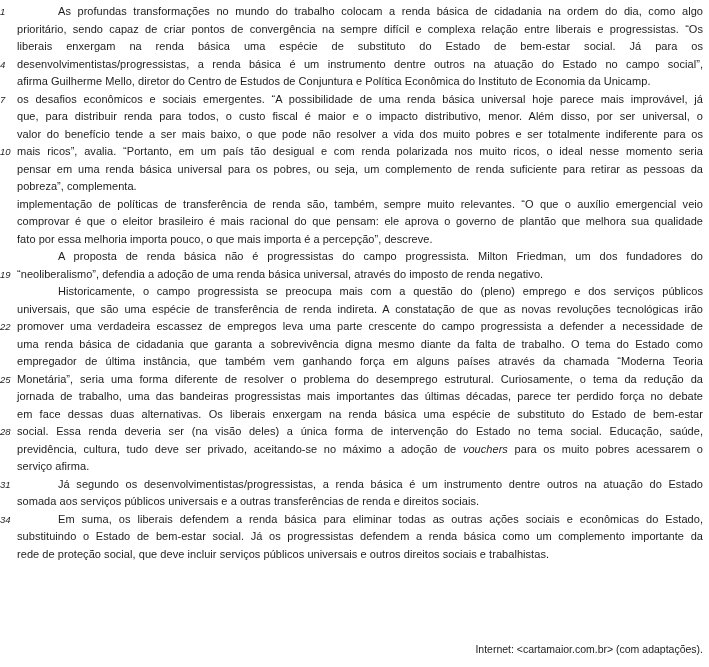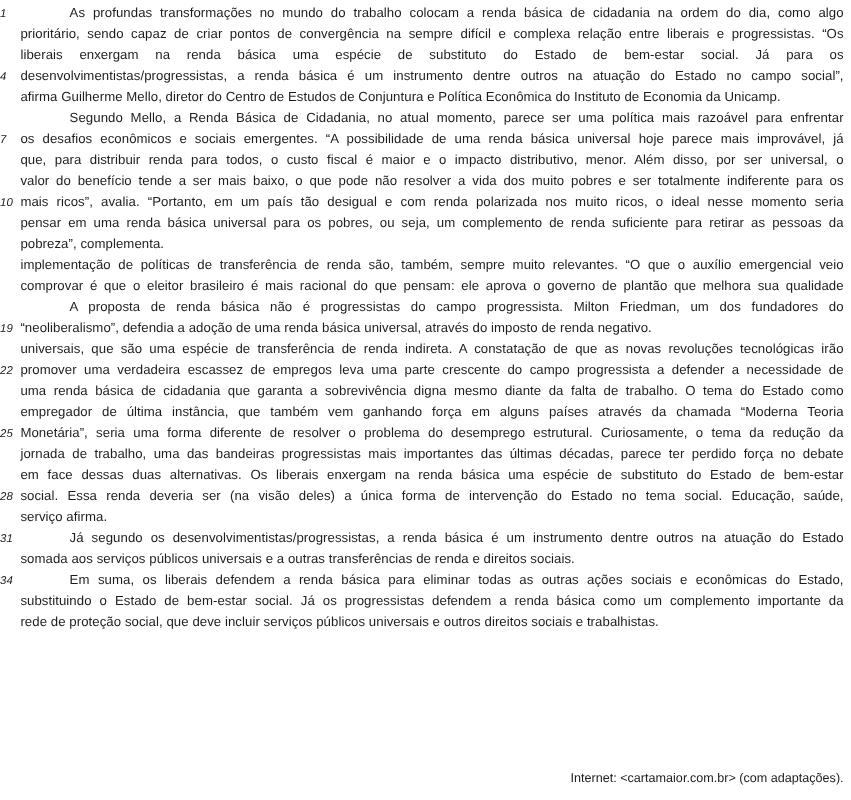--- a/index.html
+++ b/index.html
@@ -58,39 +58,41 @@
 </head>
 <body>
 
 <div class="page">
   <div class="textblock" id="lines-container">
       <div class="line indent"><span class="num">1</span>As profundas transformações no mundo do trabalho colocam a renda básica de cidadania na ordem do dia, como algo</div>
       <div class="line">prioritário, sendo capaz de criar pontos de convergência na sempre difícil e complexa relação entre liberais e progressistas. “Os</div>
       <div class="line">liberais enxergam na renda básica uma espécie de substituto do Estado de bem-estar social. Já para os</div>
       <div class="line"><span class="num">4</span>desenvolvimentistas/progressistas, a renda básica é um instrumento dentre outros na atuação do Estado no campo social”,</div>
       <div class="line end">afirma Guilherme Mello, diretor do Centro de Estudos de Conjuntura e Política Econômica do Instituto de Economia da Unicamp.</div>
-      <div class="line indent">Segundo Mello, a Renda Básica de Cidadania, no atual momento, parece ser uma política mais razoável para enfrentar</div>
       <div class="line"><span class="num">7</span>os desafios econômicos e sociais emergentes. “A possibilidade de uma renda básica universal hoje parece mais improvável, já</div>
       <div class="line">que, para distribuir renda para todos, o custo fiscal é maior e o impacto distributivo, menor. Além disso, por ser universal, o</div>
       <div class="line">valor do benefício tende a ser mais baixo, o que pode não resolver a vida dos muito pobres e ser totalmente indiferente para os</div>
       <div class="line"><span class="num">10</span>mais ricos”, avalia. “Portanto, em um país tão desigual e com renda polarizada nos muito ricos, o ideal nesse momento seria</div>
       <div class="line">pensar em uma renda básica universal para os pobres, ou seja, um complemento de renda suficiente para retirar as pessoas da</div>
       <div class="line end">pobreza”, complementa.</div>
       <div class="line">implementação de políticas de transferência de renda são, também, sempre muito relevantes. “O que o auxílio emergencial veio</div>
       <div class="line">comprovar é que o eleitor brasileiro é mais racional do que pensam: ele aprova o governo de plantão que melhora sua qualidade</div>
+      <div class="line end">fato por essa melhoria importa pouco, o que mais importa é a percepção”, descreve.</div>
       <div class="line indent">A proposta de renda básica não é progressistas do campo progressista. Milton Friedman, um dos fundadores do</div>
       <div class="line end"><span class="num">19</span>“neoliberalismo”, defendia a adoção de uma renda básica universal, através do imposto de renda negativo.</div>
+      <div class="line indent">Historicamente, o campo progressista se preocupa mais com a questão do (pleno) emprego e dos serviços públicos</div>
       <div class="line">universais, que são uma espécie de transferência de renda indireta. A constatação de que as novas revoluções tecnológicas irão</div>
       <div class="line"><span class="num">22</span>promover uma verdadeira escassez de empregos leva uma parte crescente do campo progressista a defender a necessidade de</div>
       <div class="line">uma renda básica de cidadania que garanta a sobrevivência digna mesmo diante da falta de trabalho. O tema do Estado como</div>
       <div class="line">empregador de última instância, que também vem ganhando força em alguns países através da chamada “Moderna Teoria</div>
       <div class="line"><span class="num">25</span>Monetária”, seria uma forma diferente de resolver o problema do desemprego estrutural. Curiosamente, o tema da redução da</div>
       <div class="line">jornada de trabalho, uma das bandeiras progressistas mais importantes das últimas décadas, parece ter perdido força no debate</div>
       <div class="line">em face dessas duas alternativas.  Os liberais enxergam na renda básica uma espécie de substituto do Estado de bem-estar</div>
       <div class="line"><span class="num">28</span>social. Essa renda deveria ser (na visão deles) a única forma de intervenção do Estado no tema social. Educação, saúde,</div>
+      <div class="line">previdência, cultura, tudo deve ser privado, aceitando-se no máximo a adoção de <i>vouchers</i> para os muito pobres acessarem o</div>
       <div class="line end">serviço afirma.</div>
       <div class="line indent"><span class="num">31</span>Já segundo os desenvolvimentistas/progressistas, a renda básica é um instrumento dentre outros na atuação do Estado</div>
       <div class="line end">somada aos serviços públicos universais e a outras transferências de renda e direitos sociais.</div>
       <div class="line indent"><span class="num">34</span>Em suma, os liberais defendem a renda básica para eliminar todas as outras ações sociais e econômicas do Estado,</div>
       <div class="line">substituindo o Estado de bem-estar social. Já os progressistas defendem a renda básica como um complemento importante da</div>
       <div class="line end">rede de proteção social, que deve incluir serviços públicos universais e outros direitos sociais e trabalhistas.</div>
     </div>
   <div class="source">Internet: &lt;cartamaior.com.br&gt; (com adaptações).</div>
 </div>
 

